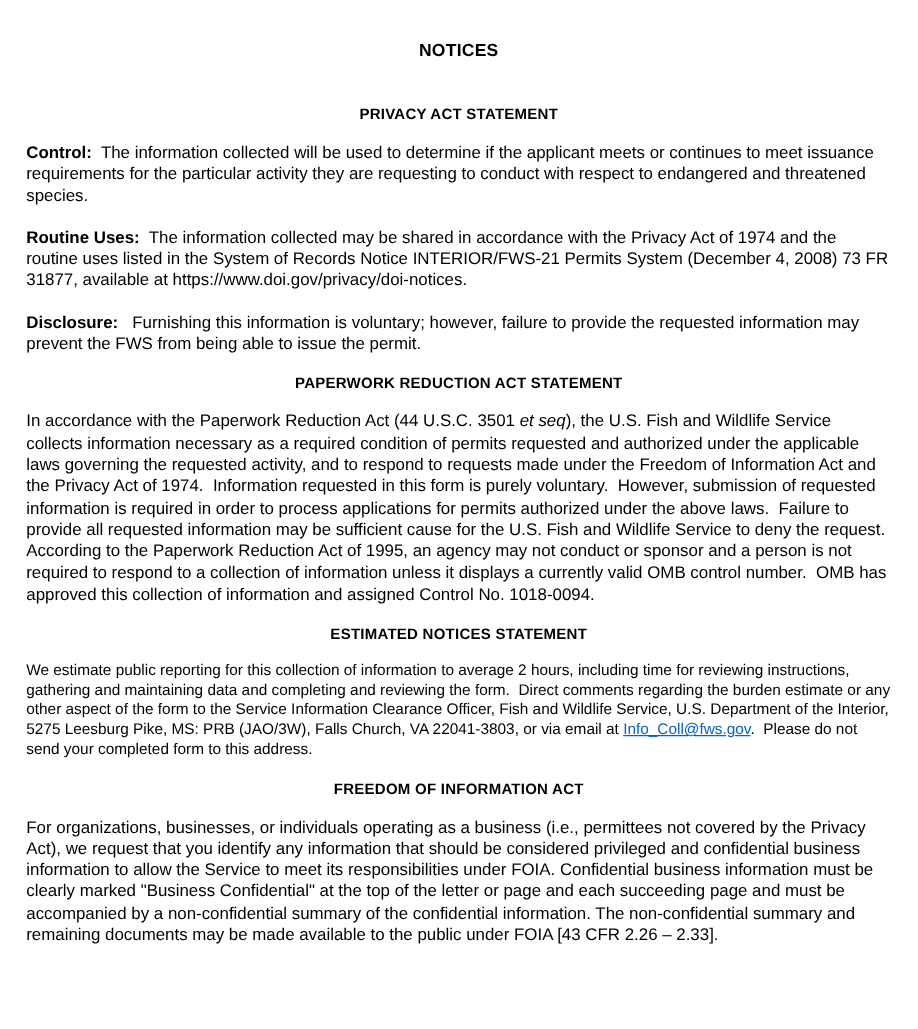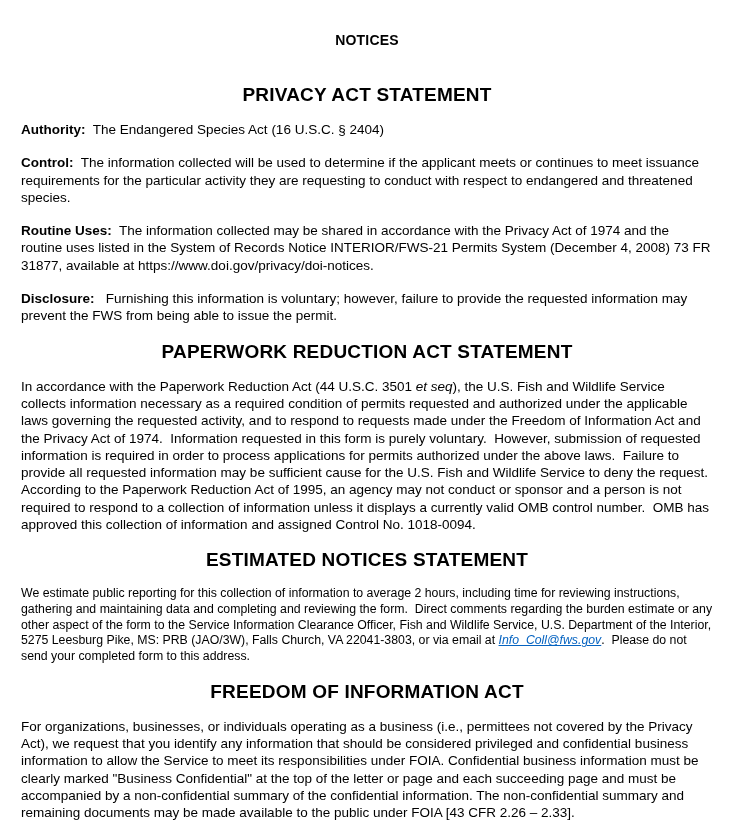--- a/index.html
+++ b/index.html
@@ -18,21 +18,21 @@
       padding: 28px 21px 18px 21px;
     }
     .doc-title {
       font-size: 14px;
       font-weight: bold;
       text-align: center;
       margin: 4px 0 36px 0;
       letter-spacing: 0.2px;
     }
     .section-heading {
-      font-size: 19px;
+      font-size: 12px;
       font-weight: bold;
       text-align: center;
       margin: 4px 0 15px 0;
       letter-spacing: 0.2px;
     }
     .para {
       font-size: 13.5px;
       line-height: 17.3px;
       margin: 0 0 16px 0;
       white-space: pre-wrap;
@@ -41,33 +41,31 @@
       font-weight: bold;
     }
     .para.small {
       font-size: 12.3px;
       line-height: 15.7px;
     }
     .email-link {
       color: #0563c1;
       text-decoration: underline;
       cursor: pointer;
-      font-style: italic;
     }
   </style>
 </head>
 <body>
 
 <div class="page">
 
   <h1 class="doc-title">NOTICES</h1>
 
   <h2 class="section-heading">PRIVACY ACT STATEMENT</h2>
 
-  <p class="para"><span class="lead">Authority:</span><span>  The Endangered Species Act (16 U.S.C. § 2404)</span></p>
 
   <p class="para"><span class="lead">Control:</span><span>  The information collected will be used to determine if the applicant meets or continues to meet issuance requirements for the particular activity they are requesting to conduct with respect to endangered and threatened species.</span></p>
 
   <p class="para"><span class="lead">Routine Uses:</span><span>  The information collected may be shared in accordance with the Privacy Act of 1974 and the routine uses listed in the System of Records Notice INTERIOR/FWS-21 Permits System (December 4, 2008) 73 FR 31877, available at https://www.doi.gov/privacy/doi-notices.</span></p>
 
   <p class="para"><span class="lead">Disclosure:</span><span>   Furnishing this information is voluntary; however, failure to provide the requested information may prevent the FWS from being able to issue the permit.</span></p>
 
   <h2 class="section-heading">PAPERWORK REDUCTION ACT STATEMENT</h2>
 
   <p class="para"><span>In accordance with the Paperwork Reduction Act (44 U.S.C. 3501 </span><i>et seq</i><span>), the U.S. Fish and Wildlife Service collects information necessary as a required condition of permits requested and authorized under the applicable laws governing the requested activity, and to respond to requests made under the Freedom of Information Act and the Privacy Act of 1974.  Information requested in this form is purely voluntary.  However, submission of requested information is required in order to process applications for permits authorized under the above laws.  Failure to provide all requested information may be sufficient cause for the U.S. Fish and Wildlife Service to deny the request.  According to the Paperwork Reduction Act of 1995, an agency may not conduct or sponsor and a person is not required to respond to a collection of information unless it displays a currently valid OMB control number.  OMB has approved this collection of information and assigned Control No. 1018-0094.</span></p>

